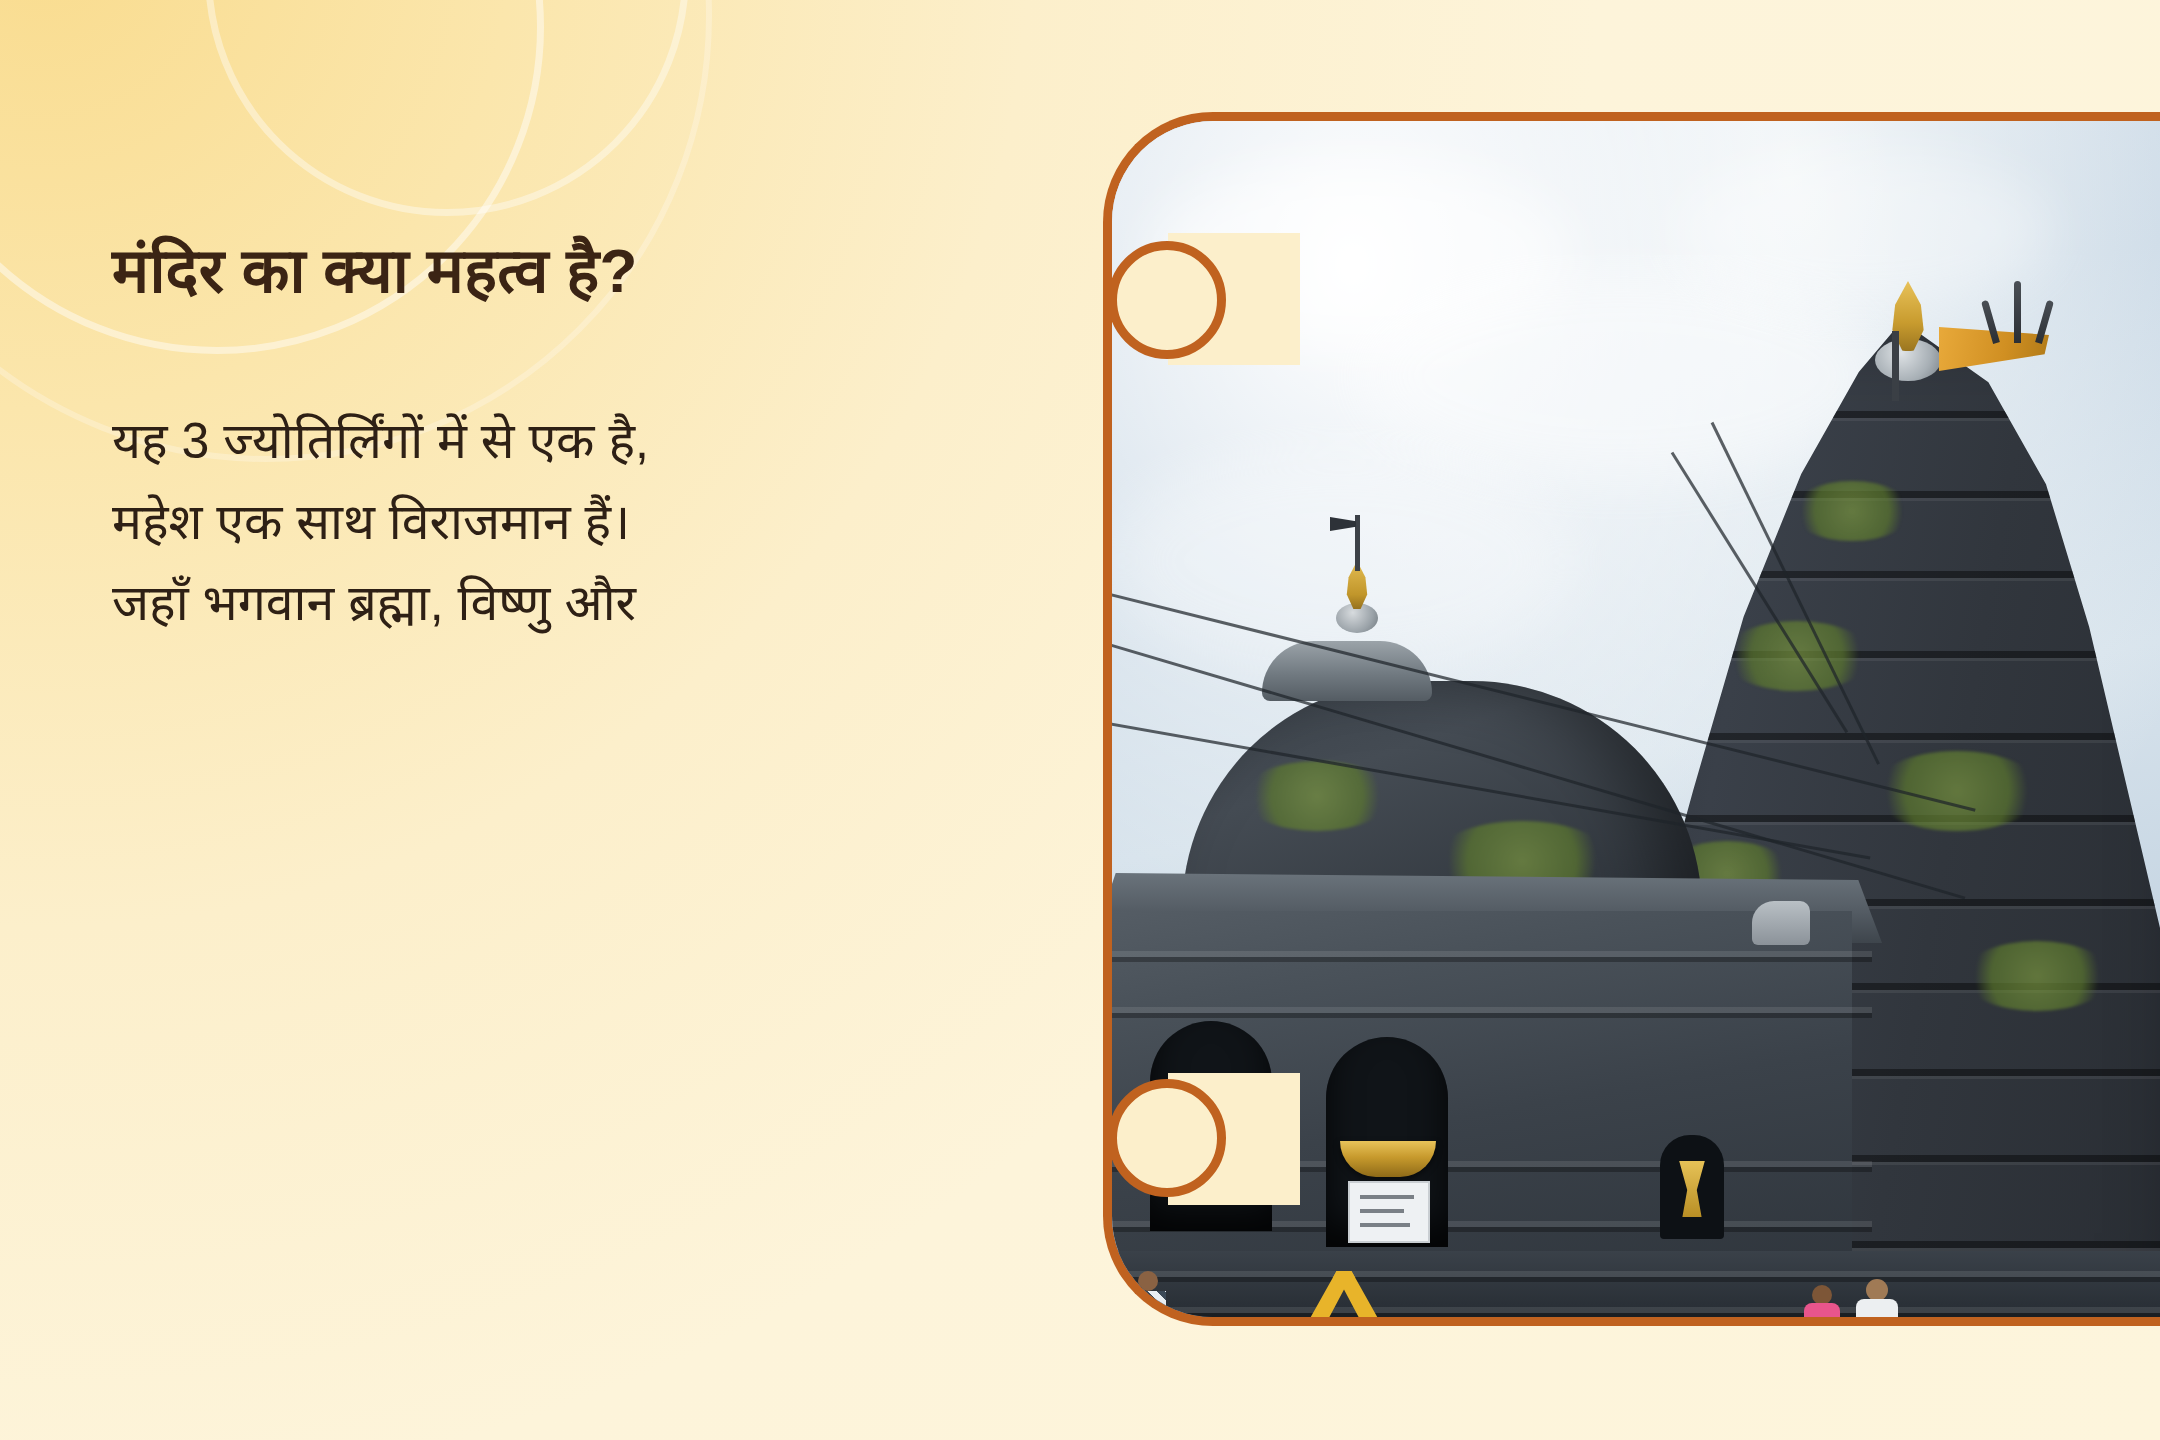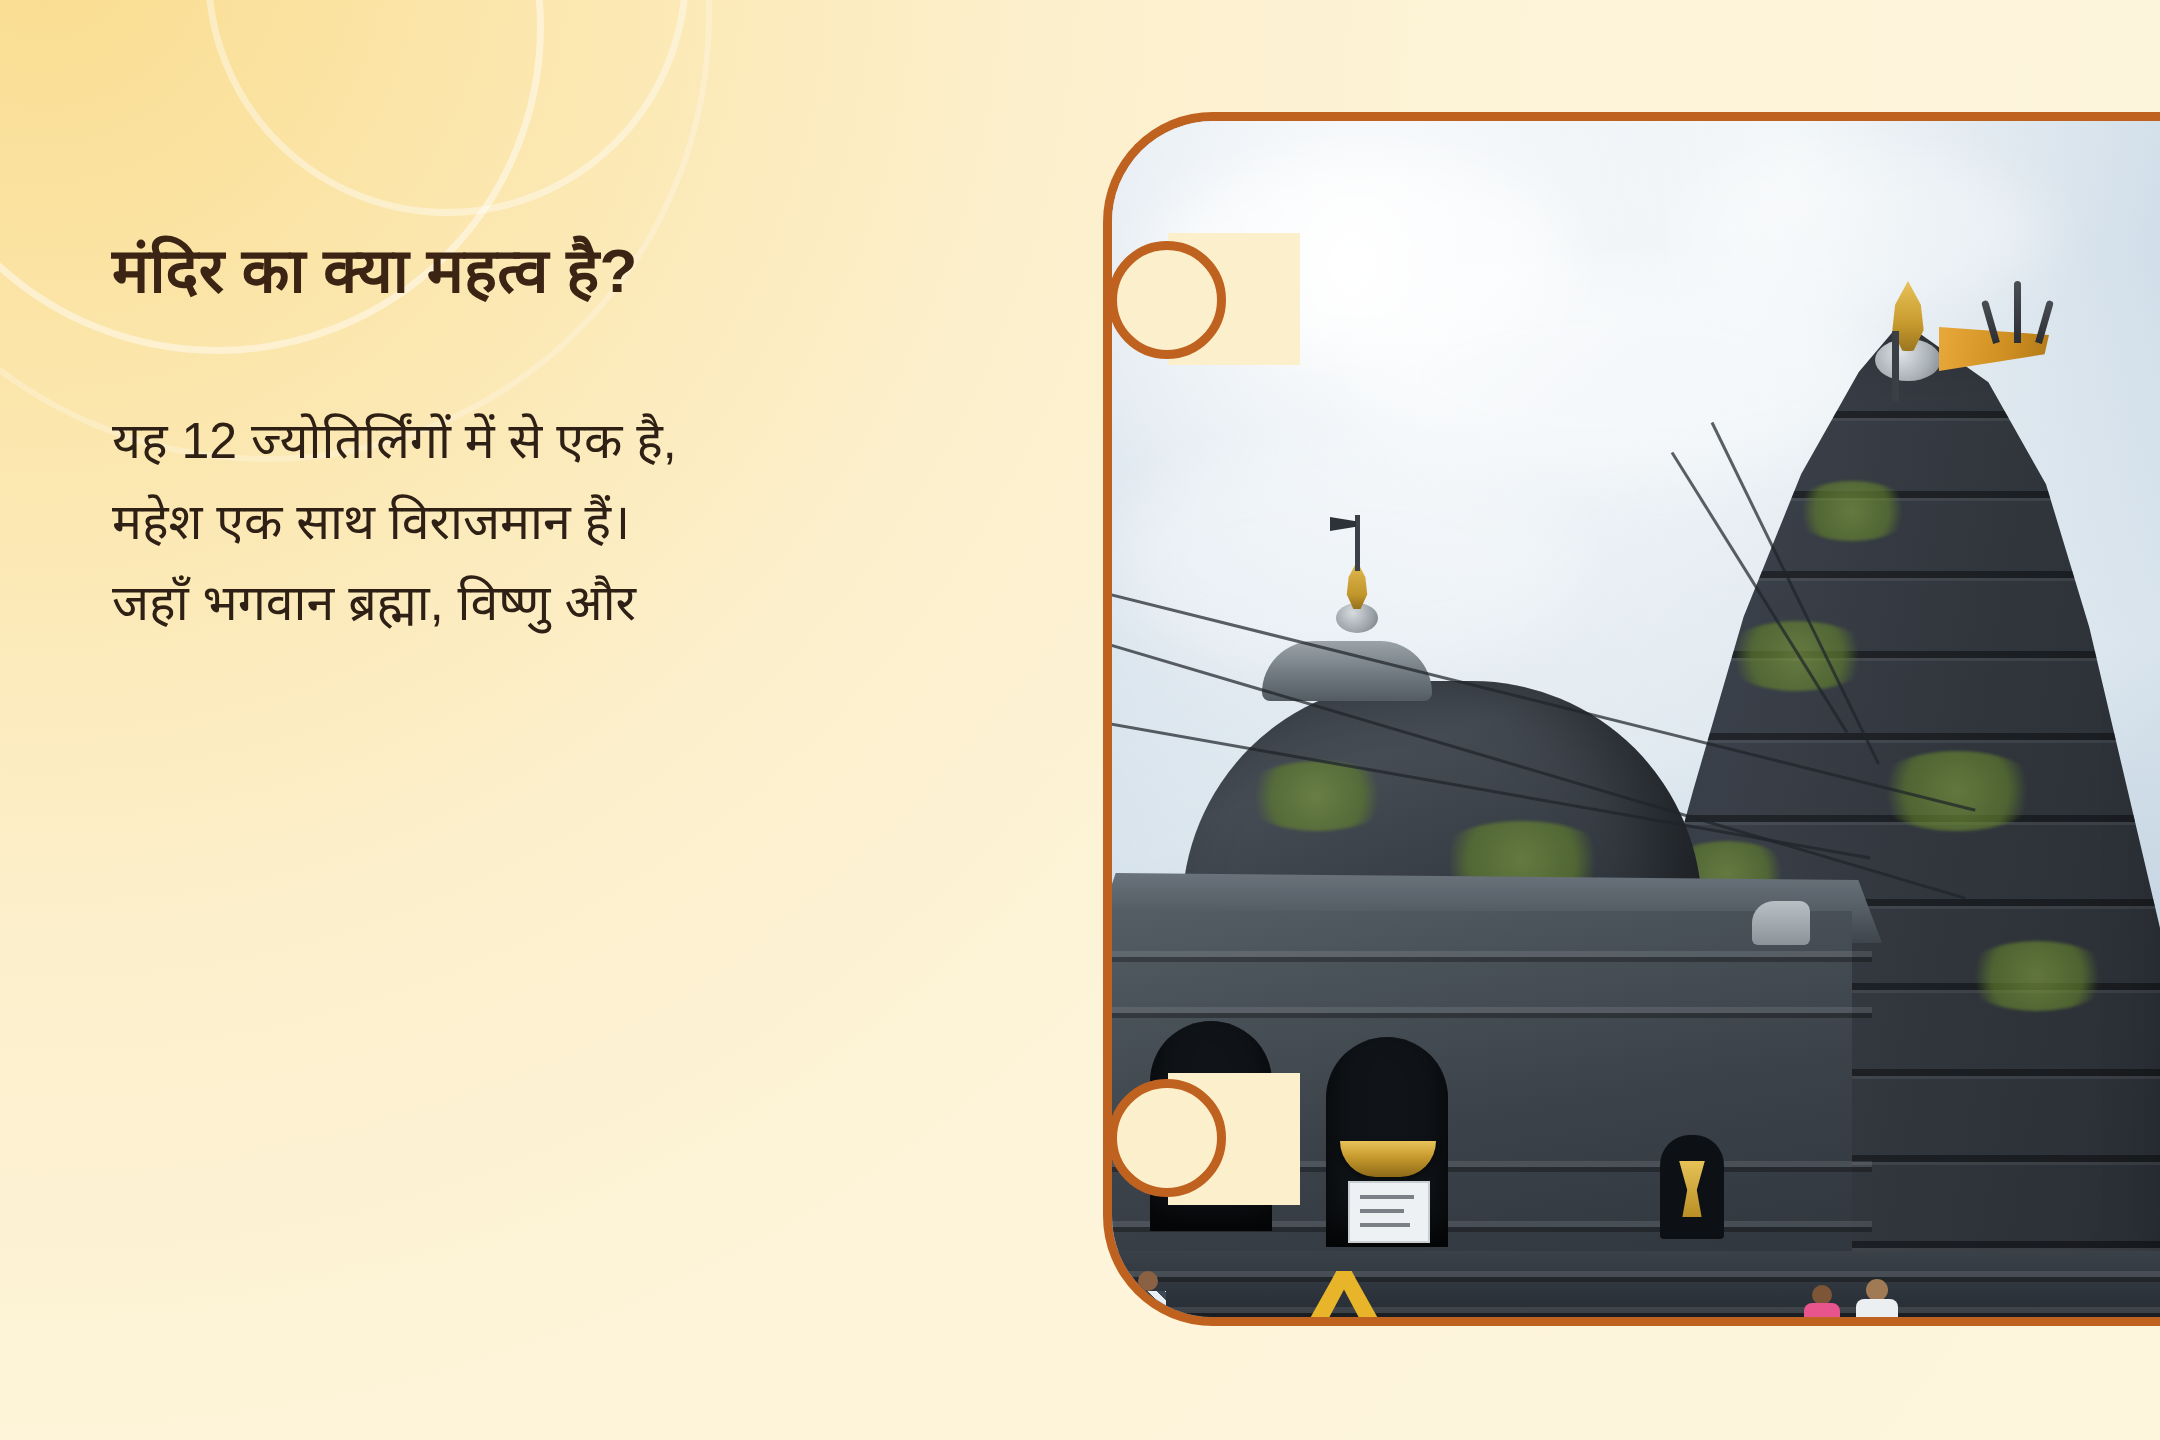--- a/index.html
+++ b/index.html
@@ -248,21 +248,21 @@
 
 <div id="card">
 
   <div class="deco" id="deco-arc-wide"></div>
   <div class="deco" id="deco-circle-large"></div>
   <div class="deco" id="deco-circle-mid"></div>
 
   <div id="text-col">
     <h1 id="page-title">मंदिर का क्या महत्व है?</h1>
     <p id="body-copy">
-      <span class="line">यह 12 ज्योतिर्लिंगों में से एक है,</span>
+      <span class="line">यह 3 ज्योतिर्लिंगों में से एक है,</span>
       <span class="line">महेश एक साथ विराजमान हैं।</span>
       <span class="line">जहाँ भगवान ब्रह्मा, विष्णु और</span>
     </p>
   </div>
 
   <div id="photo-frame">
     <div id="photo">
 
       <div id="sky"></div>
       <div class="cloud" id="cloud-1"></div>

